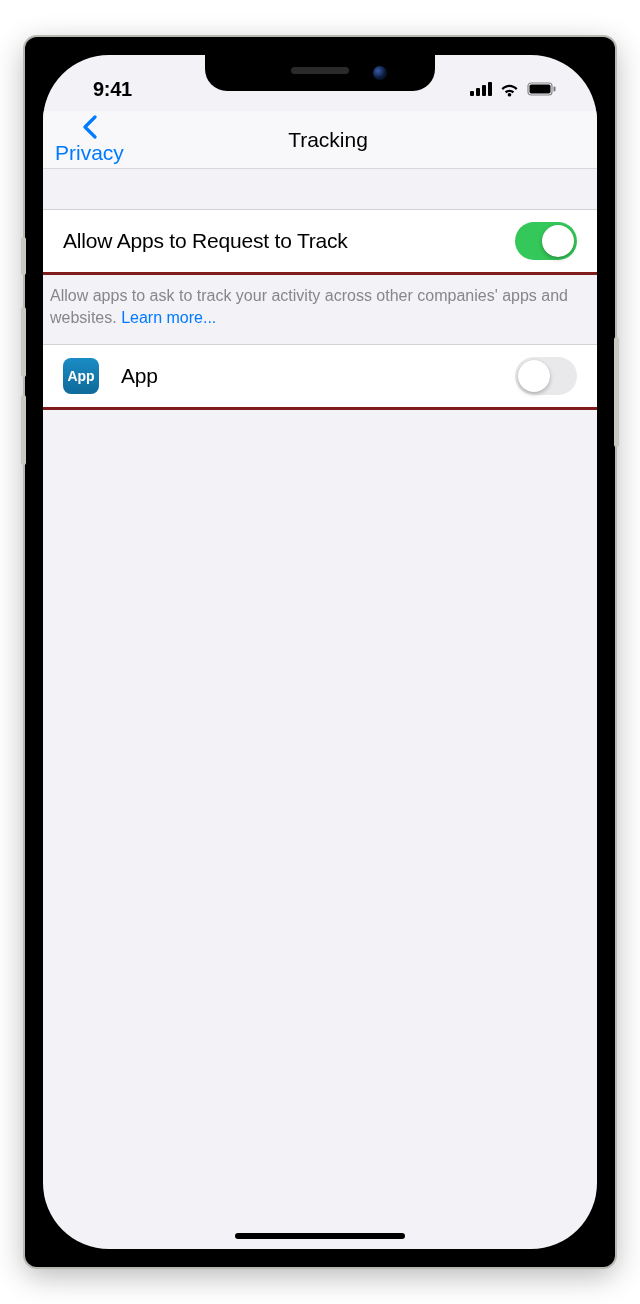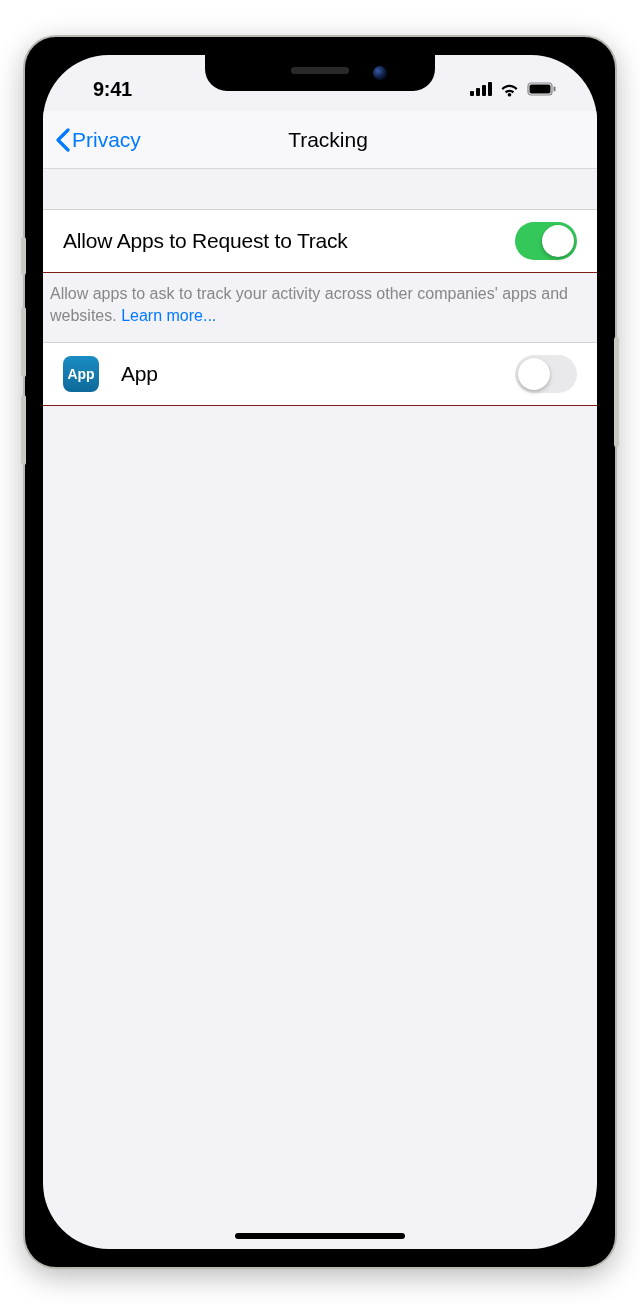--- a/index.html
+++ b/index.html
@@ -9,21 +9,21 @@
       width: 640px;
       height: 1304px;
       display: flex;
       align-items: center;
       justify-content: center;
     }
     .phone-frame {
       width: 590px;
       height: 1230px;
       background: #000;
-      border-radius: 31px;
+      border-radius: 12px;
       padding: 18px;
       position: relative;
       box-shadow: 0 0 0 2px #b8b8b2, 0 8px 30px rgba(0,0,0,0.3);
     }
     .side-btn {
       position: absolute;
       background: #c9c9c3;
       border-radius: 3px;
     }
     .side-btn.silent { left: -4px; top: 200px; width: 5px; height: 38px; }
@@ -98,35 +98,36 @@
       position: relative;
     }
     .back-btn {
       display: flex;
       align-items: center;
       color: #007aff;
       padding-left: 12px;
       font-size: 21px;
       gap: 2px;
       cursor: pointer;
+      flex-direction: column;
     }
     .nav-title {
       position: absolute;
       left: 16px;
       right: 0;
       text-align: center;
       font-size: 21px;
       font-weight: 400;
       pointer-events: none;
     }
     .spacer-top { height: 40px; }
     .cell {
       background: #fff;
       border-top: 1px solid #d1d1d6;
-      border-bottom: 1px solid #7f1d1d;
+      border-bottom: 3px solid #7f1d1d;
       min-height: 58px;
       padding: 12px 20px;
       display: flex;
       align-items: center;
       justify-content: space-between;
     }
     .cell-label {
       font-size: 21px;
       letter-spacing: -0.2px;
     }

